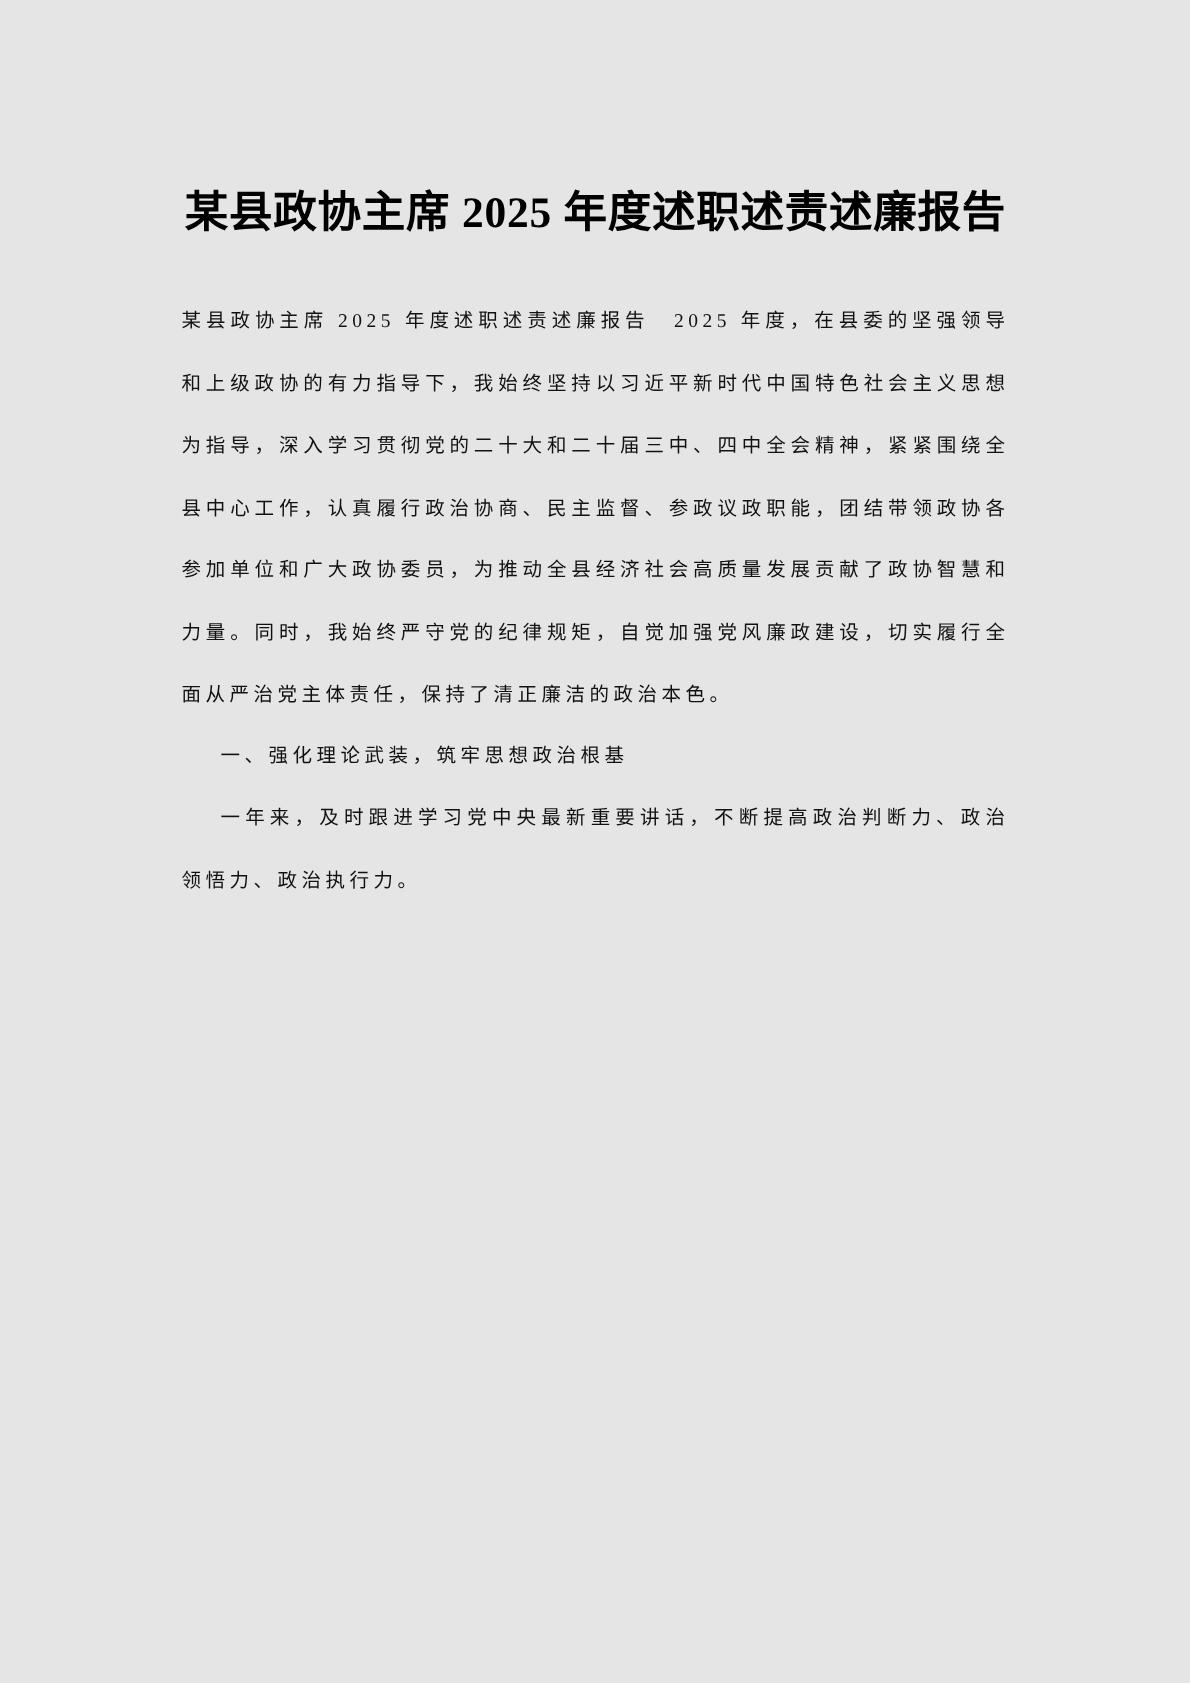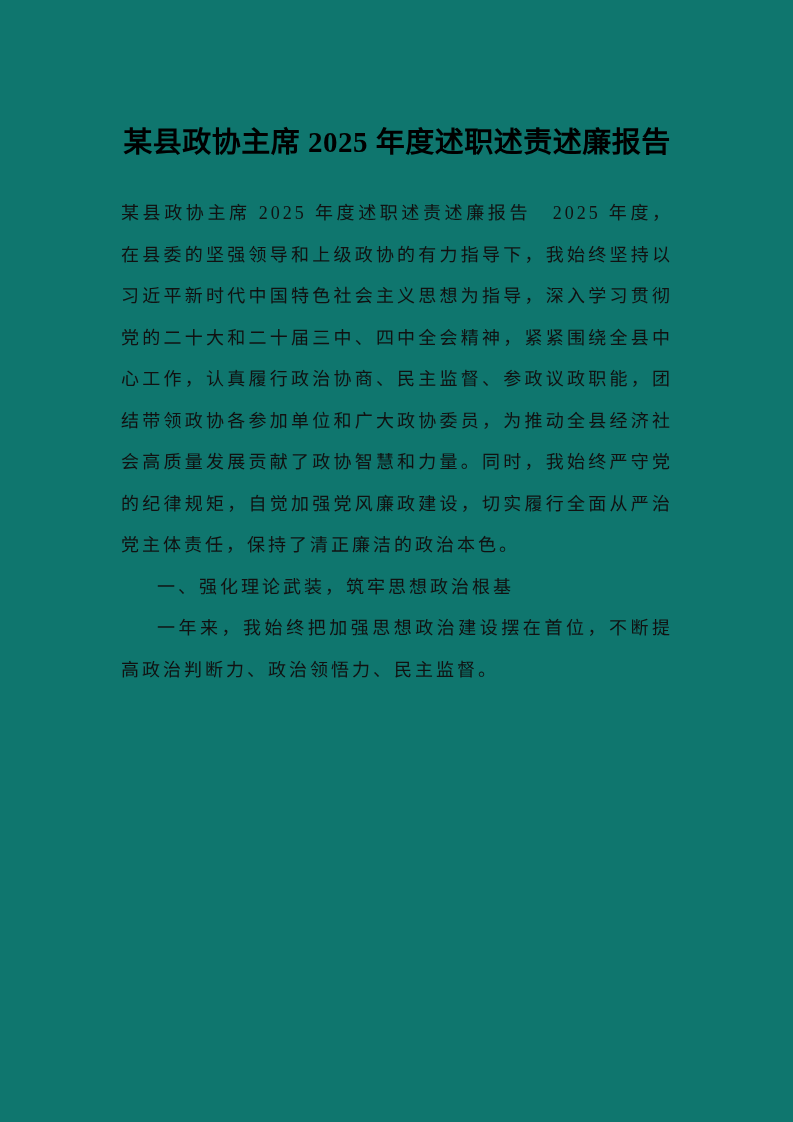--- a/index.html
+++ b/index.html
@@ -5,56 +5,57 @@
   html, body {
     margin: 0;
     padding: 0;
     background: #ffffff;
   }
   .page {
     position: relative;
     width: 793px;
     height: 1122px;
     margin: 0 auto;
-    background: #0f766e;
+    background: #e5e5e5;
     color: #000000;
     box-sizing: border-box;
     padding: 0 120px 0 121px;
     overflow: hidden;
     font-family: "Liberation Serif", "DejaVu Serif", serif;
   }
   .doc-title {
     margin: 125px 0 34px 0;
     font-size: 29px;
     line-height: 34px;
     font-weight: 700;
     text-align: center;
     letter-spacing: 0.5px;
     white-space: nowrap;
     color: #000000;
   }
   .doc-body {
-    font-size: 18px;
+    font-size: 13px;
     line-height: 41.5px;
     letter-spacing: 3px;
     text-align: justify;
     color: #111111;
   }
   .doc-body p {
     margin: 0;
     padding: 0;
     word-break: break-all;
   }
   .doc-body p.indent {
     text-indent: 2em;
+    font-family: Liberation Mono, monospace;
   }
 </style>
 </head>
 <body>
 
 <div class="page">
   <h1 class="doc-title">某县政协主席 2025 年度述职述责述廉报告</h1>
   <div class="doc-body">
       <p class="">某县政协主席 2025 年度述职述责述廉报告　2025 年度，在县委的坚强领导和上级政协的有力指导下，我始终坚持以习近平新时代中国特色社会主义思想为指导，深入学习贯彻党的二十大和二十届三中、四中全会精神，紧紧围绕全县中心工作，认真履行政治协商、民主监督、参政议政职能，团结带领政协各参加单位和广大政协委员，为推动全县经济社会高质量发展贡献了政协智慧和力量。同时，我始终严守党的纪律规矩，自觉加强党风廉政建设，切实履行全面从严治党主体责任，保持了清正廉洁的政治本色。</p>
       <p class="indent">一、强化理论武装，筑牢思想政治根基</p>
-      <p class="indent">一年来，我始终把加强思想政治建设摆在首位，不断提高政治判断力、政治领悟力、民主监督。</p>
+      <p class="indent">一年来，及时跟进学习党中央最新重要讲话，不断提高政治判断力、政治领悟力、政治执行力。</p>
     </div>
 </div>
 
 </body></html>

